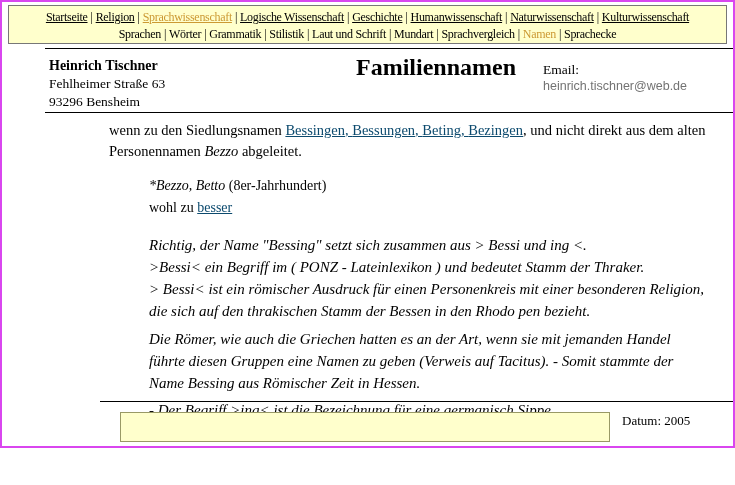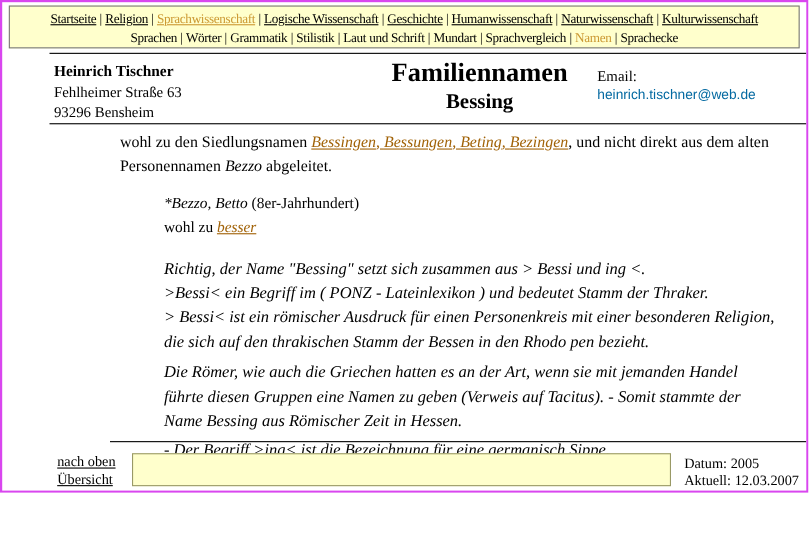--- a/index.html
+++ b/index.html
@@ -25,27 +25,27 @@
     border-top:1px solid #000;
     margin-left:43px;
   }
   .header{display:flex;height:63px;border-bottom:1px solid #000;}
   .address{width:280px;padding:8px 0 0 4px;font-size:13.5px;line-height:18px;}
   .address .bold{font-weight:bold;font-size:14px;}
   .titlebox{flex:1;text-align:center;}
   .title{font-size:24px;font-weight:bold;line-height:30px;margin-top:3px;}
   .subtitle{font-size:19px;font-weight:bold;line-height:22px;}
   .email{width:190px;text-align:left;padding-top:13px;font-size:13.5px;line-height:16px;}
-  .email a{color:#0369a1;text-decoration:none;font-family:"Liberation Sans",sans-serif;font-size:12.5px;cursor:pointer;}
+  .email a{color:#737373;text-decoration:none;font-family:"Liberation Sans",sans-serif;font-size:12.5px;cursor:pointer;}
   
   .content{padding:7px 40px 0 64px;font-size:14.5px;}
   .p1{line-height:21px;}
   .line{white-space:nowrap;}
   .it{font-style:italic;}
-  .il{font-style:italic;text-decoration:underline;color:#a16207;cursor:pointer;}
+  .il{text-decoration:underline;color:#0c4a6e;cursor:pointer;}
   .indent{margin-left:40px;}
   .bezzo{margin-top:13px;line-height:22px;font-size:14px;}
   .iblock{line-height:22px;font-style:italic;font-size:15px;}
   .m-richtig{margin-top:15px;}
   .m-roemer{margin-top:6px;}
   .m-ing{margin-top:5px;}
   
   .footer{position:absolute;left:0;right:0;bottom:0;height:41px;}
   .f-line{position:absolute;top:-4px;left:55px;right:0;height:1px;background:#000;}
   .f-links{position:absolute;left:7px;top:7px;font-size:13px;line-height:15.5px;}
@@ -67,32 +67,31 @@
   <div class="main">
 
     <div class="header">
       <div class="address">
         <div class="bold">Heinrich Tischner</div>
         <div>Fehlheimer Straße 63</div>
         <div>93296 Bensheim</div>
       </div>
       <div class="titlebox">
         <div class="title">Familiennamen</div>
-        <div class="subtitle">Bessing</div>
       </div>
       <div class="email">
         <div>Email:</div>
         <a>heinrich.tischner@web.de</a>
       </div>
     </div>
 
     <div class="content">
 
       <div class="p1">
-        <div class="line"><span>wohl zu den Siedlungsnamen </span><a class="il">Bessingen</a><span class="il">, </span><a class="il">Bessungen</a><span class="il">, </span><a class="il">Beting</a><span class="il">, </span><a class="il">Bezingen</a><span>, und nicht direkt aus dem alten</span></div>
+        <div class="line"><span>wenn zu den Siedlungsnamen </span><a class="il">Bessingen</a><span class="il">, </span><a class="il">Bessungen</a><span class="il">, </span><a class="il">Beting</a><span class="il">, </span><a class="il">Bezingen</a><span>, und nicht direkt aus dem alten</span></div>
         <div class="line"><span>Personennamen </span><span class="it">Bezzo</span><span> abgeleitet.</span></div>
       </div>
 
       <div class="indent bezzo">
         <div class="line"><span class="it">*Bezzo, Betto</span><span> (8er-Jahrhundert)</span></div>
         <div class="line"><span>wohl zu </span><a class="il">besser</a></div>
       </div>
 
       <div class="indent iblock m-richtig">
         <div class="line">Richtig, der Name "Bessing" setzt sich zusammen aus &gt; Bessi und ing &lt;.</div>
@@ -108,25 +107,20 @@
       </div>
 
       <div class="indent iblock m-ing">
         <div class="line">- Der Begriff &gt;ing&lt; ist die Bezeichnung für eine germanisch Sippe.</div>
       </div>
 
     </div>
 
     <div class="footer">
       <div class="f-line"></div>
-      <div class="f-links">
-        <a>nach oben</a>
-        <a>Übersicht</a>
-      </div>
       <div class="f-box"></div>
       <div class="f-dates">
         <div>Datum: 2005</div>
-        <div>Aktuell: 12.03.2007</div>
       </div>
     </div>
 
   </div>
 </div>
 
 </body></html>

